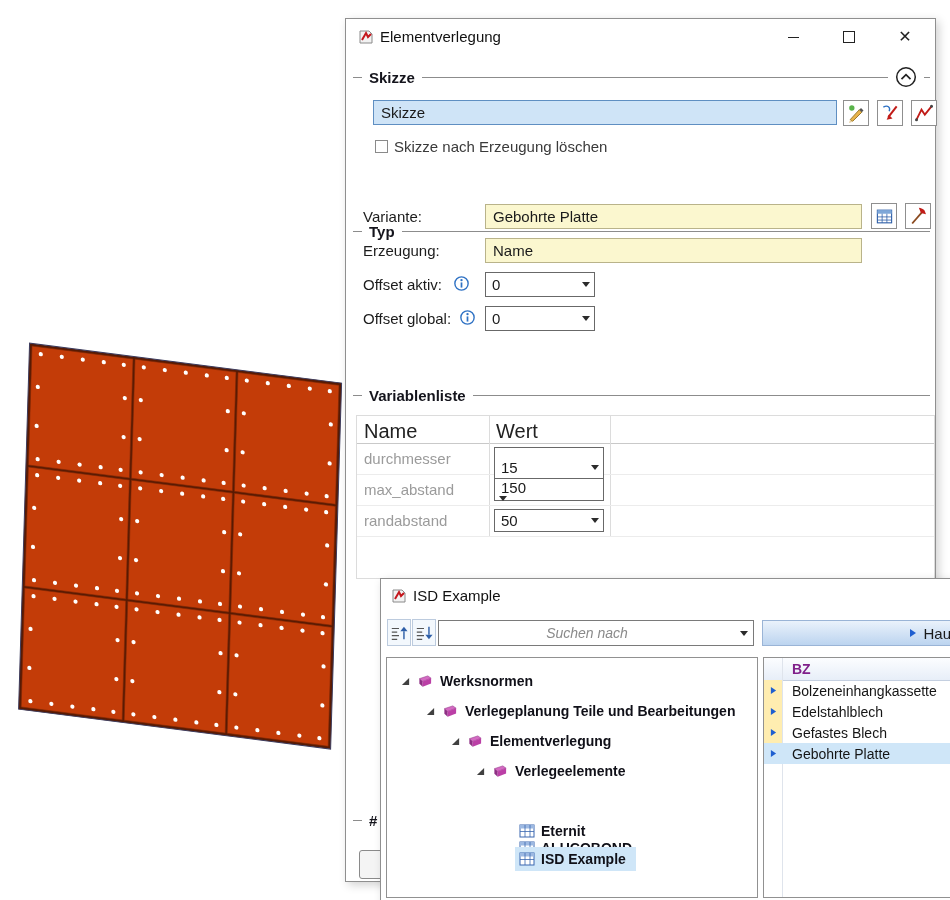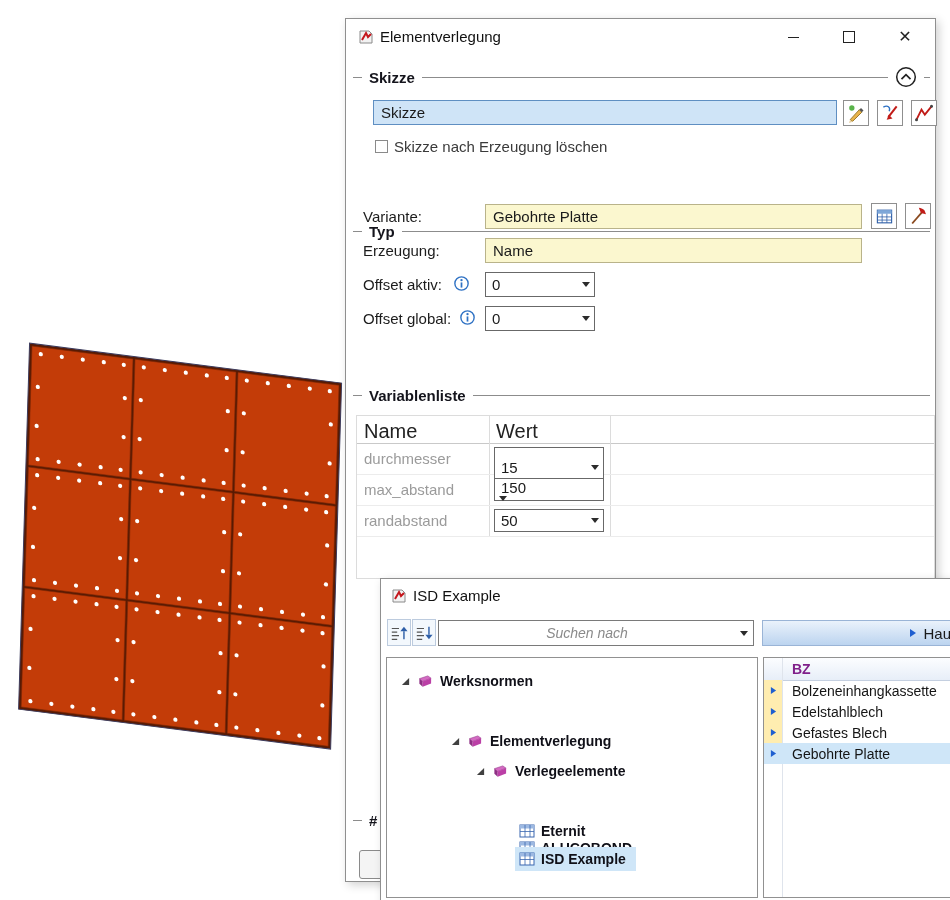--- a/index.html
+++ b/index.html
@@ -403,20 +403,31 @@
       <svg width="9" height="9" viewBox="0 0 10 10">
           <path d="M9 1 V9 H1 Z" fill="#404040"></path>
         </svg>
       <svg width="18" height="15" viewBox="0 0 18 16">
         <path d="M3 5 L12 2 L15.5 4.5 L6.5 8 Z" fill="#d46ac2" stroke="#8e2f84" stroke-width="0.6"></path>
         <path d="M3 5 L6.5 8 L6.5 13.5 L3 10.5 Z" fill="#8e2f84"></path>
         <path d="M6.5 8 L15.5 4.5 L15.5 10 L6.5 13.5 Z" fill="#bb3fa6"></path>
       </svg>
       <span>Werksnormen</span>
     </div>
+    <div class="trow" style="top:38px;padding-left:39px;">
+      <svg width="9" height="9" viewBox="0 0 10 10">
+          <path d="M9 1 V9 H1 Z" fill="#404040"></path>
+        </svg>
+      <svg width="18" height="15" viewBox="0 0 18 16">
+        <path d="M3 5 L12 2 L15.5 4.5 L6.5 8 Z" fill="#d46ac2" stroke="#8e2f84" stroke-width="0.6"></path>
+        <path d="M3 5 L6.5 8 L6.5 13.5 L3 10.5 Z" fill="#8e2f84"></path>
+        <path d="M6.5 8 L15.5 4.5 L15.5 10 L6.5 13.5 Z" fill="#bb3fa6"></path>
+      </svg>
+      <span style="white-space:nowrap;">Verlegeplanung Teile und Bearbeitungen</span>
+    </div>
     <div class="trow" style="top:68px;padding-left:64px;">
       <svg width="9" height="9" viewBox="0 0 10 10">
           <path d="M9 1 V9 H1 Z" fill="#404040"></path>
         </svg>
       <svg width="18" height="15" viewBox="0 0 18 16">
         <path d="M3 5 L12 2 L15.5 4.5 L6.5 8 Z" fill="#d46ac2" stroke="#8e2f84" stroke-width="0.6"></path>
         <path d="M3 5 L6.5 8 L6.5 13.5 L3 10.5 Z" fill="#8e2f84"></path>
         <path d="M6.5 8 L15.5 4.5 L15.5 10 L6.5 13.5 Z" fill="#bb3fa6"></path>
       </svg>
       <span>Elementverlegung</span>

